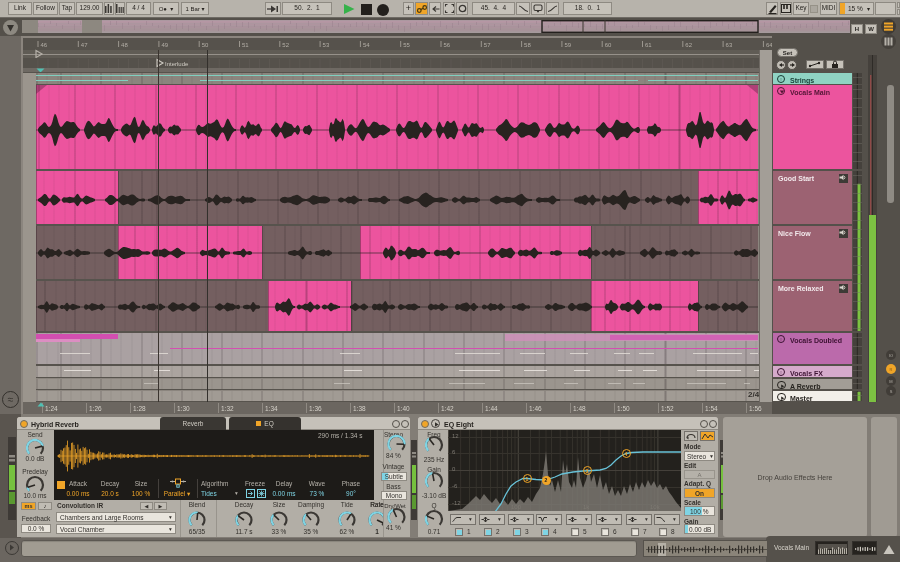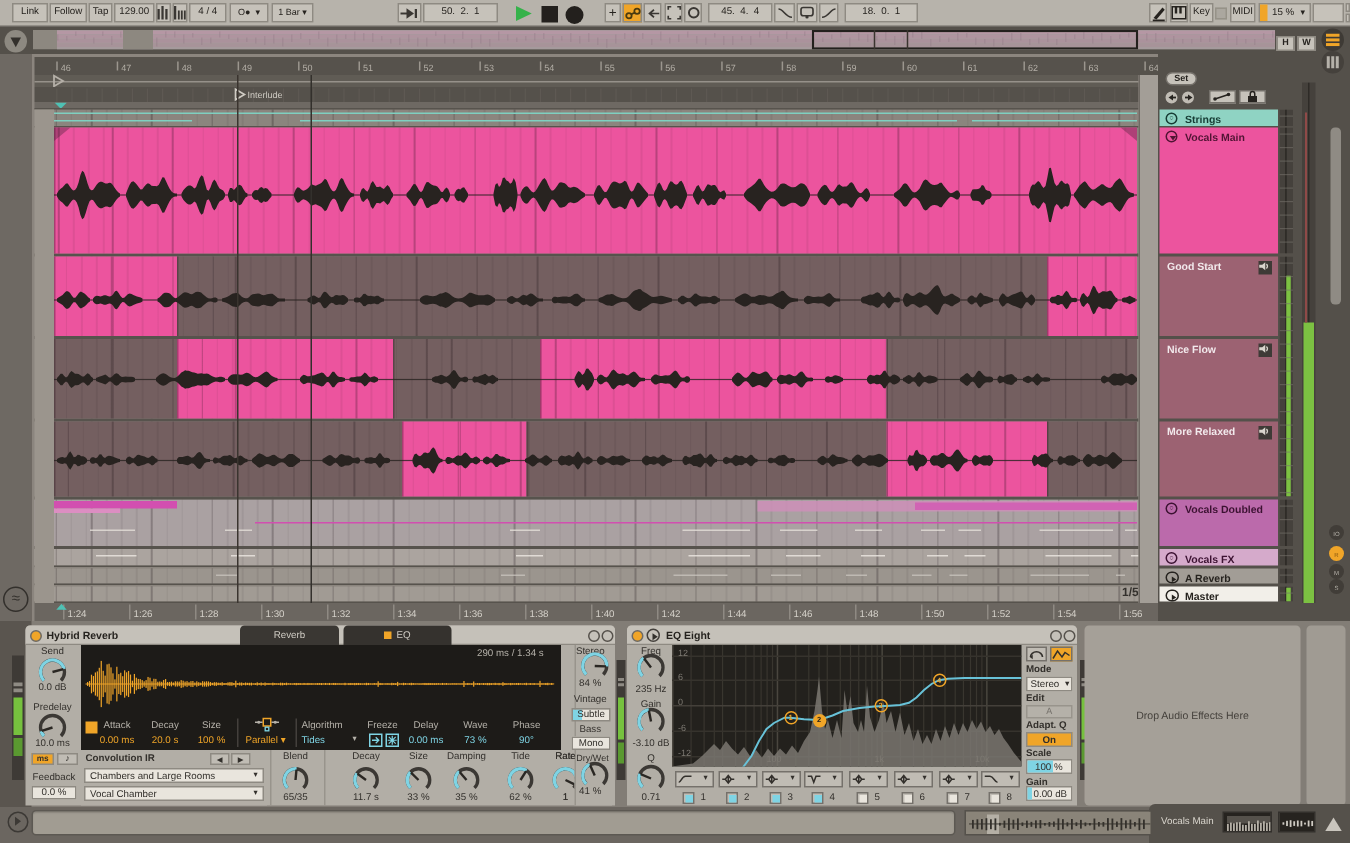--- a/index.html
+++ b/index.html
@@ -598,21 +598,21 @@
 <div style="left:754px;top:369.5px;width:7.2px;height:1.6px;background:#eae5df;opacity:0.85;"></div>
 <div style="left:144px;top:382.5px;width:14.4px;height:1.4px;background:#cfcac3;opacity:0.7;"></div>
 <div style="left:334px;top:382.5px;width:16.0px;height:1.4px;background:#cfcac3;opacity:0.7;"></div>
 <div style="left:449px;top:382.5px;width:36.0px;height:1.4px;background:#cfcac3;opacity:0.7;"></div>
 <div style="left:514px;top:382.5px;width:20.0px;height:1.4px;background:#cfcac3;opacity:0.7;"></div>
 <div style="left:564px;top:382.5px;width:14.4px;height:1.4px;background:#cfcac3;opacity:0.7;"></div>
 <div style="left:608px;top:382.5px;width:12.8px;height:1.4px;background:#cfcac3;opacity:0.7;"></div>
 <div style="left:633px;top:382.5px;width:12.0px;height:1.4px;background:#cfcac3;opacity:0.7;"></div>
 <div style="left:687px;top:382.5px;width:39.2px;height:1.4px;background:#cfcac3;opacity:0.7;"></div>
 <div style="left:744px;top:382.5px;width:6.4px;height:1.4px;background:#cfcac3;opacity:0.7;"></div>
-<div class="t" style="left:748px;top:391px;font-size:8px;color:#33302c;font-weight:bold;">1/5</div>
+<div class="t" style="left:748px;top:391px;font-size:8px;color:#33302c;font-weight:bold;">2/4</div>
 <div style="left:23px;top:73px;width:13px;height:329px;background:#9b958d;"></div>
 <div style="left:158px;top:50px;width:1.2px;height:352px;background:#3a342f;"></div>
 <div style="left:207px;top:50px;width:1.2px;height:352px;background:#33302c;"></div>
 <div style="left:759px;top:50px;width:13px;height:352px;background:#a39e97;border-left:1px solid #6e6963;"></div>
 <div style="left:23px;top:402px;width:749px;height:12px;background:#6b6660;"></div>
 <div style="left:23px;top:402px;width:749px;height:12px;overflow:hidden;">
       <svg width="749" height="12">
         <rect x="19.0" y="1" width="1" height="10" fill="#8f8a83"></rect>
         <text x="22.0" y="9" font-size="6.5" fill="#d5d1c9" font-family="Liberation Sans">1:24</text>
         <rect x="63.0" y="1" width="1" height="10" fill="#8f8a83"></rect>

